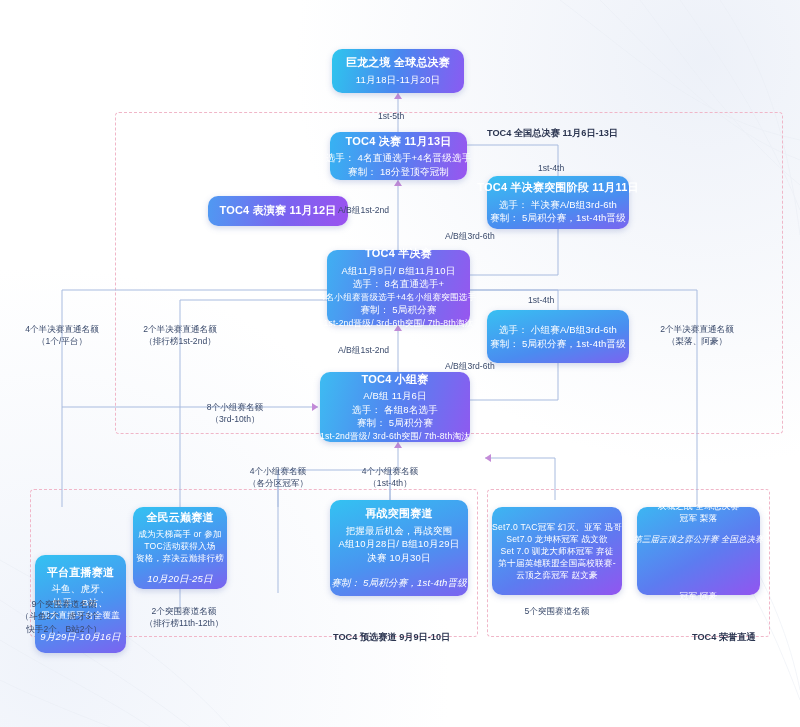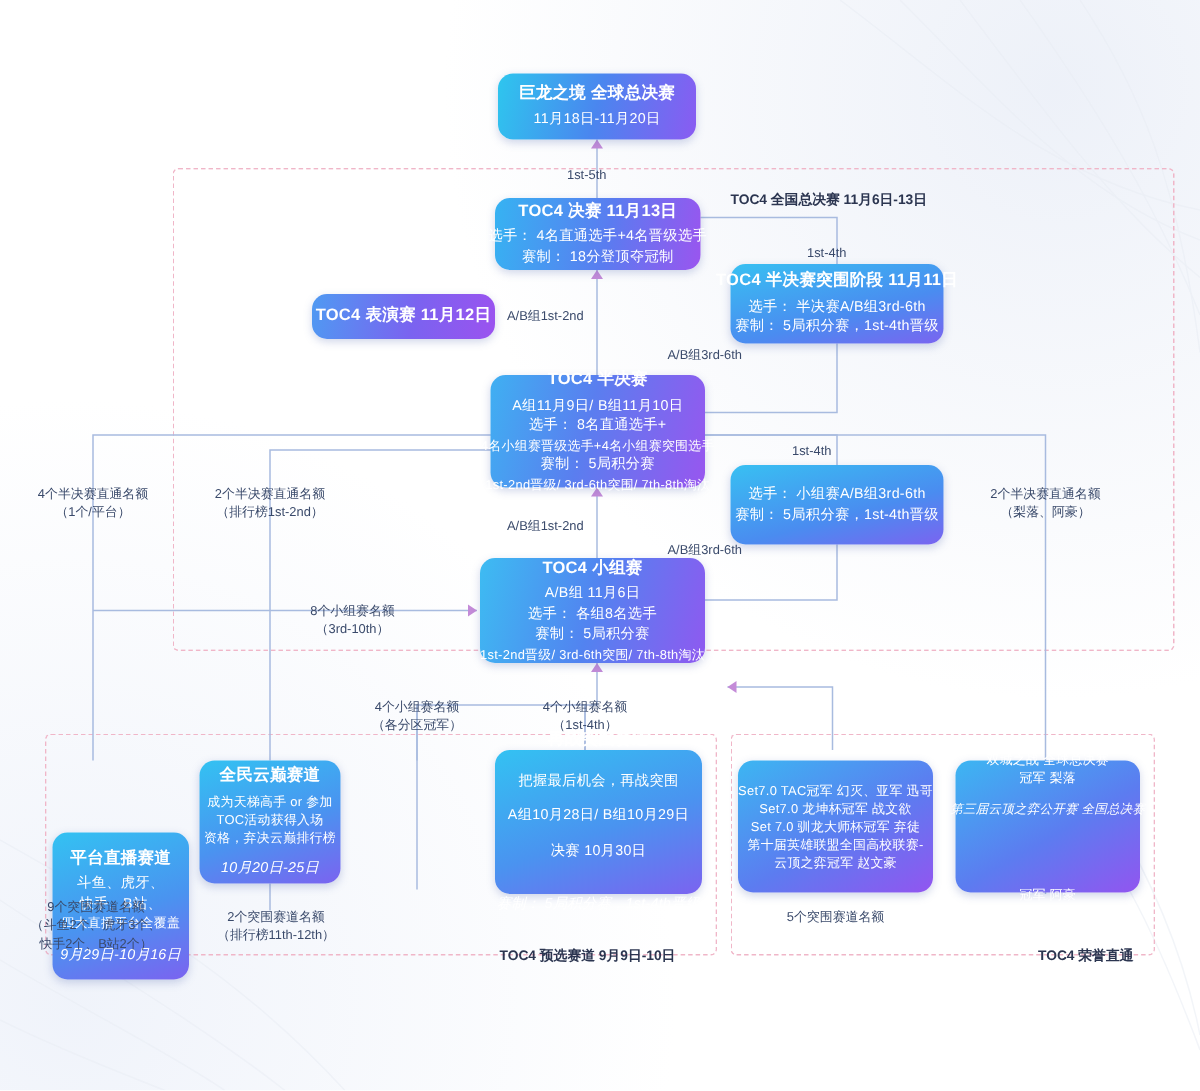--- a/index.html
+++ b/index.html
@@ -185,21 +185,21 @@
     <div class="title">巨龙之境 全球总决赛</div>
     <div class="line">11月18日-11月20日</div>
   </div>
 
   <div class="node grad-final" style="left:330px; top:132px; width:137px; height:48px;">
     <div class="title">TOC4 决赛 11月13日</div>
     <div class="line">选手： 4名直通选手+4名晋级选手</div>
     <div class="line">赛制： 18分登顶夺冠制</div>
   </div>
 
-  <div class="node grad-purple" style="left:208px; top:196px; width:122px; height:26px;">
+  <div class="node grad-purple" style="left:208px; top:196px; width:140px; height:26px;">
     <div class="title" style="margin-bottom:0;">TOC4 表演赛 11月12日</div>
   </div>
 
   <div class="node grad-blue" style="left:487px; top:176px; width:142px; height:53px;">
     <div class="title">TOC4 半决赛突围阶段 11月11日</div>
     <div class="line">选手： 半决赛A/B组3rd-6th</div>
     <div class="line">赛制： 5局积分赛，1st-4th晋级</div>
   </div>
 
   <div class="node grad-semi" style="left:327px; top:250px; width:143px; height:75px;">
@@ -234,21 +234,21 @@
 
   <div class="node grad-chan" style="left:133px; top:507px; width:94px; height:82px;">
     <div class="title">全民云巅赛道</div>
     <div class="line" style="font-size:8.6px;">成为天梯高手 or 参加</div>
     <div class="line" style="font-size:8.6px;">TOC活动获得入场</div>
     <div class="line" style="font-size:8.6px;">资格，弃决云巅排行榜</div>
     <div class="line gap">10月20日-25日</div>
   </div>
 
 
-  <div class="node grad-chan" style="left:330px; top:500px; width:138px; height:96px;gap:10px;">
+  <div class="node grad-chan" style="left:330px; top:500px; width:138px; height:96px;">
     <div class="title">再战突围赛道</div>
     <div class="line">把握最后机会，再战突围</div>
     <div class="line">A组10月28日/ B组10月29日</div>
     <div class="line">决赛 10月30日</div>
     <div class="line gap" style="margin-top:12px;">赛制： 5局积分赛，1st-4th晋级</div>
   </div>
 
   <div class="node grad-honor" style="left:492px; top:507px; width:130px; height:88px;">
     <div class="line" style="font-size:8.6px;">Set7.0 TAC冠军 幻灭、亚军 迅哥</div>
     <div class="line" style="font-size:8.6px;">Set7.0 龙坤杯冠军 战文欲</div>

